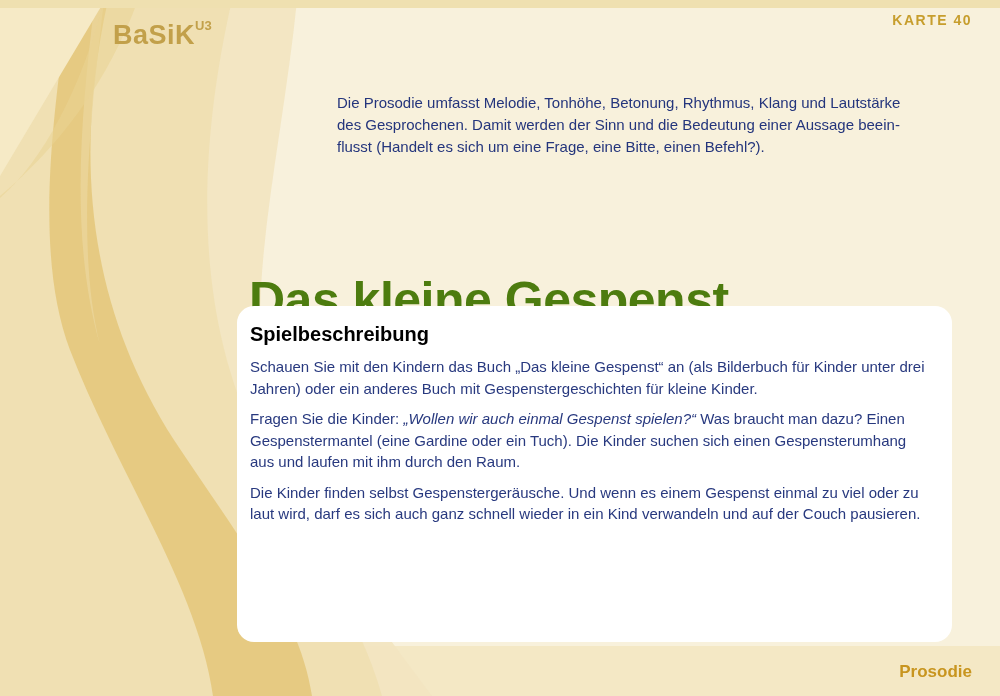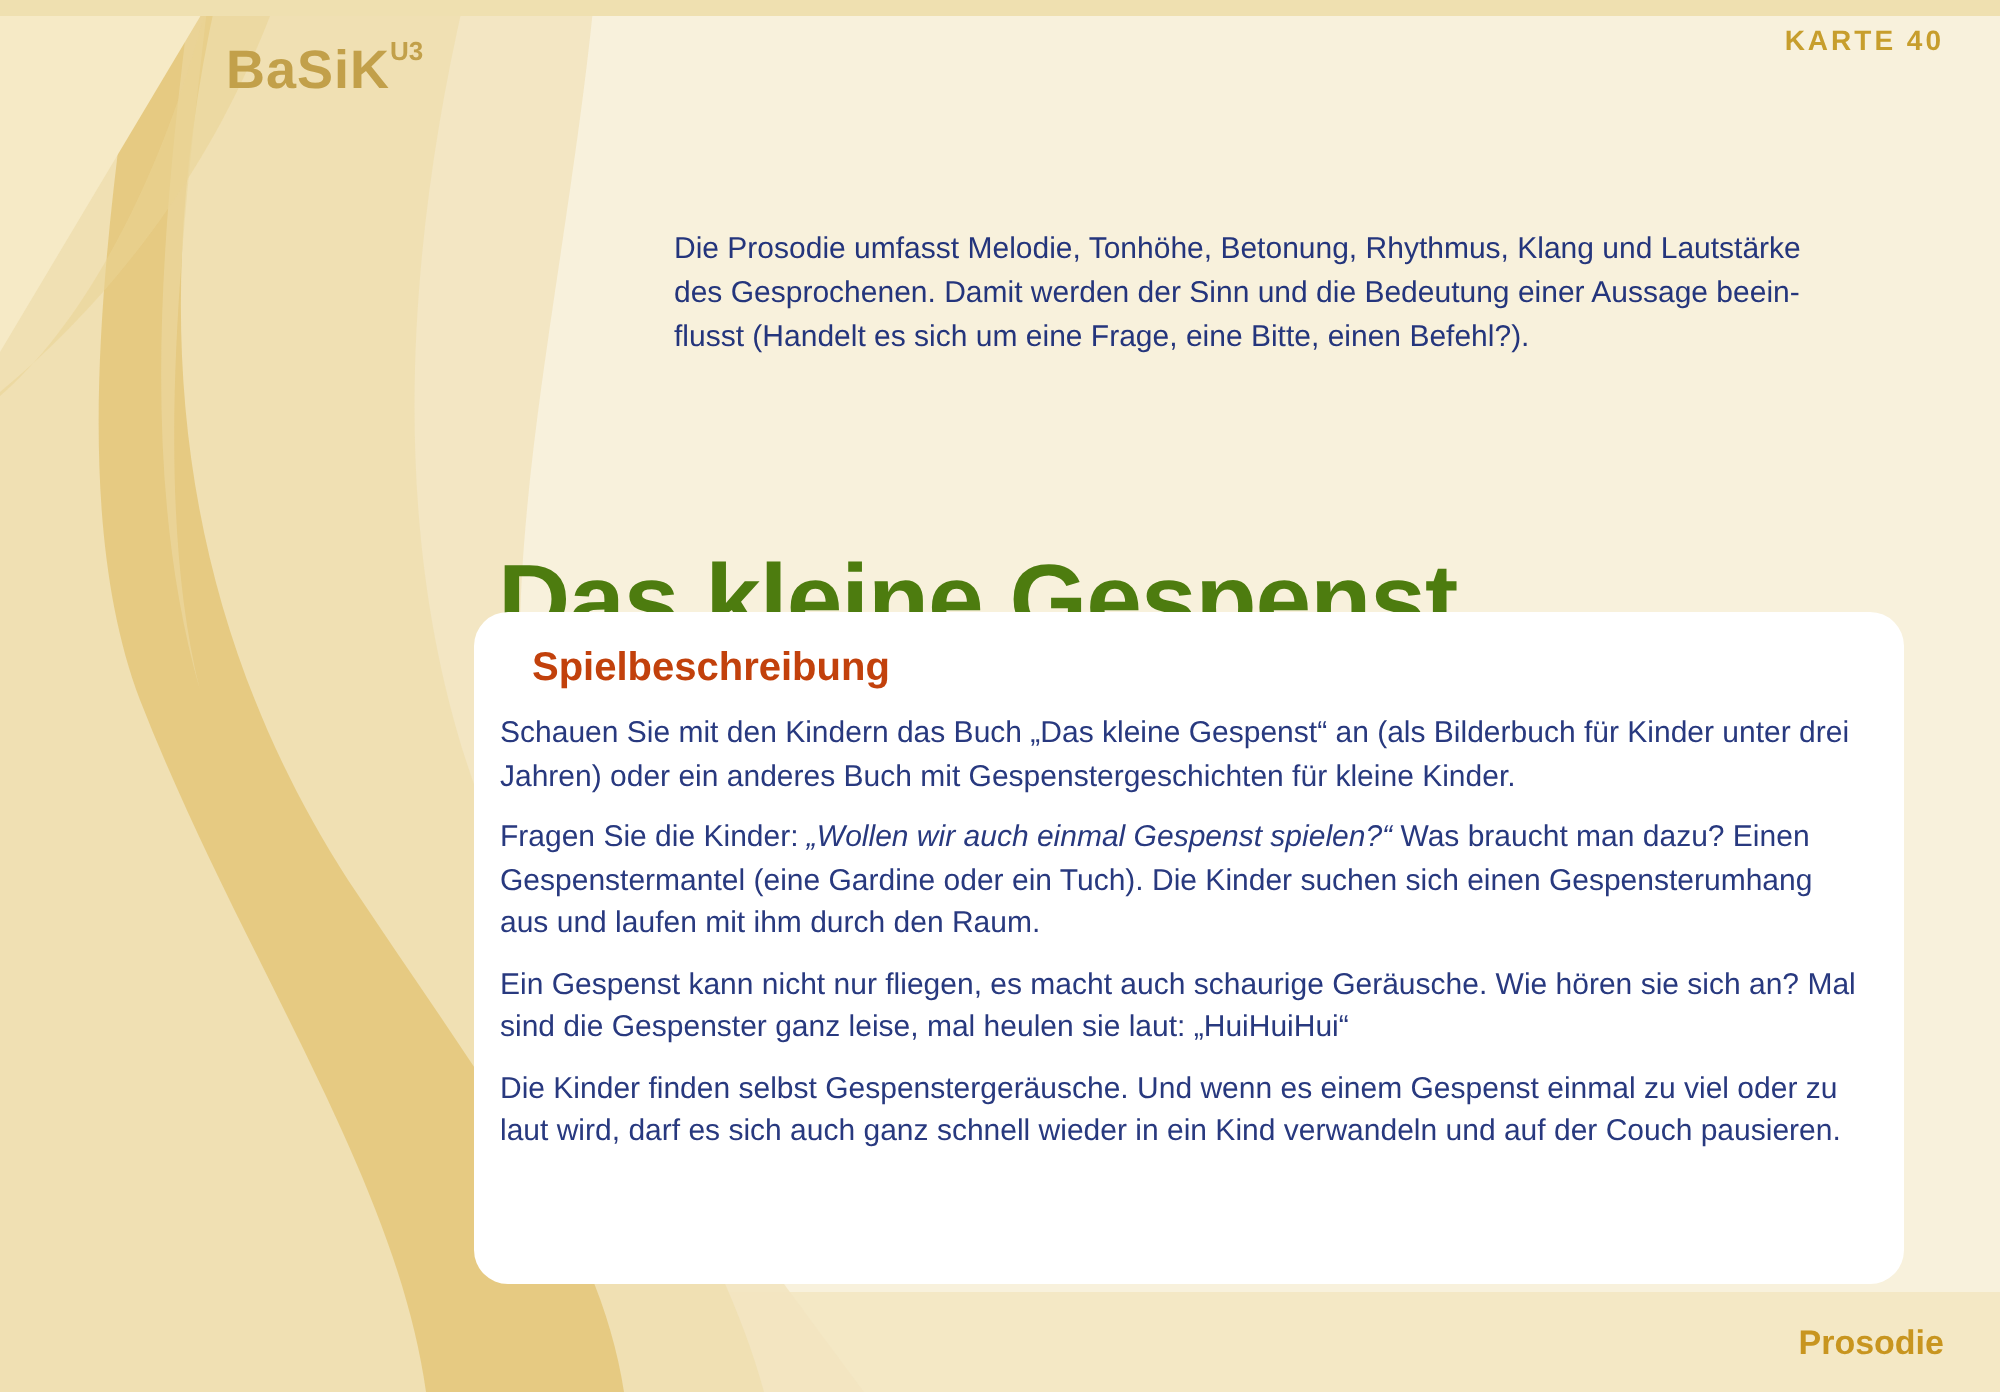--- a/index.html
+++ b/index.html
@@ -20,34 +20,34 @@
   .karte{
     position:absolute;top:12px;right:28px;
     color:#C79E2D;font-weight:bold;font-size:14px;letter-spacing:1.5px;
   }
 
   .header-block{
     position:absolute;left:337px;top:92px;width:640px;color:#24357C;
   }
   .header-line1{font-size:15px;margin-bottom:9px;}
   .header-line1 .b{font-weight:bold;}
-  .header-desc{font-size:15px;line-height:22px;margin-top:22px;}
+  .header-desc{font-size:15px;line-height:22px;}
 
   .page-title{
     position:absolute;left:249px;top:237px;
     color:#4d7c0f;font-weight:bold;font-size:50px;letter-spacing:-0.5px;
   }
 
   .card{
     position:absolute;left:237px;top:306px;width:715px;height:336px;
     background:#FFFFFF;border-radius:17px;box-sizing:border-box;
     padding:13px 18px 10px 13px;
   }
   .card h2{
-    margin:4px 0 10px 16px;font-size:20px;color:#c2410c;font-weight:bold;
+    margin:4px 0 10px 0;font-size:20px;color:#000000;font-weight:bold;
   }
   .card p{
     margin:0 0 9px 0;font-size:15px;line-height:21.5px;color:#28397F;
   }
   .card p em{font-style:italic;}
 
   .category{
     position:absolute;right:28px;bottom:14px;
     color:#C8951F;font-weight:bold;font-size:17px;
   }
@@ -81,18 +81,17 @@
 <h1 class="page-title">Das kleine Gespenst</h1>
 
 <div class="card">
   <h2>Spielbeschreibung</h2>
 
   <p><span>Schauen Sie mit den Kindern das Buch „Das kleine Gespenst“ an (als Bilderbuch für Kinder unter drei Jahren) oder ein anderes Buch mit Gespenstergeschichten für kleine Kinder.</span><em></em><span></span></p>
 
 
   <p><span>Fragen Sie die Kinder: </span><em>„Wollen wir auch einmal Gespenst spielen?“</em><span> Was braucht man dazu? Einen Gespenstermantel (eine Gardine oder ein Tuch). Die Kinder suchen sich einen Gespensterumhang aus und laufen mit ihm durch den Raum.</span></p>
 
-  <p><span>Ein Gespenst kann nicht nur fliegen, es macht auch schaurige Geräusche. Wie hören sie sich an? Mal sind die Gespenster ganz leise, mal heulen sie laut: „HuiHuiHui“</span><em></em><span></span></p>
 
   <p><span>Die Kinder finden selbst Gespenstergeräusche. Und wenn es einem Gespenst einmal zu viel oder zu laut wird, darf es sich auch ganz schnell wieder in ein Kind verwandeln und auf der Couch pausieren.</span><em></em><span></span></p>
 </div>
 
 <div class="category">Prosodie</div>
 
 </body></html>

